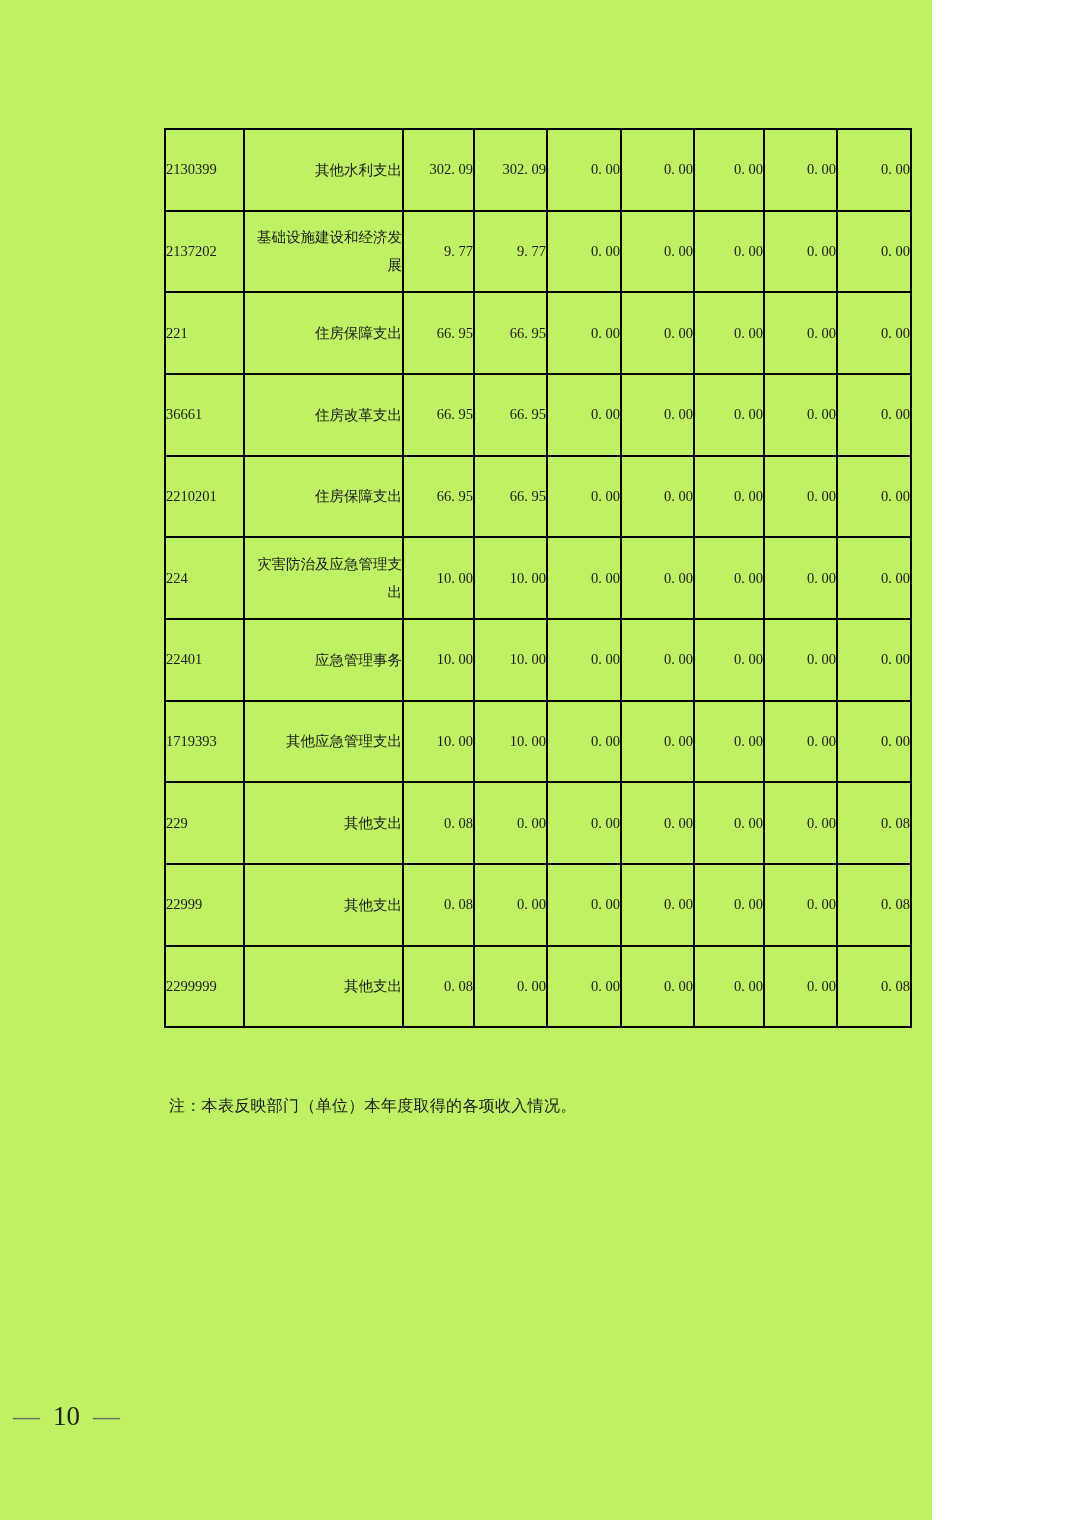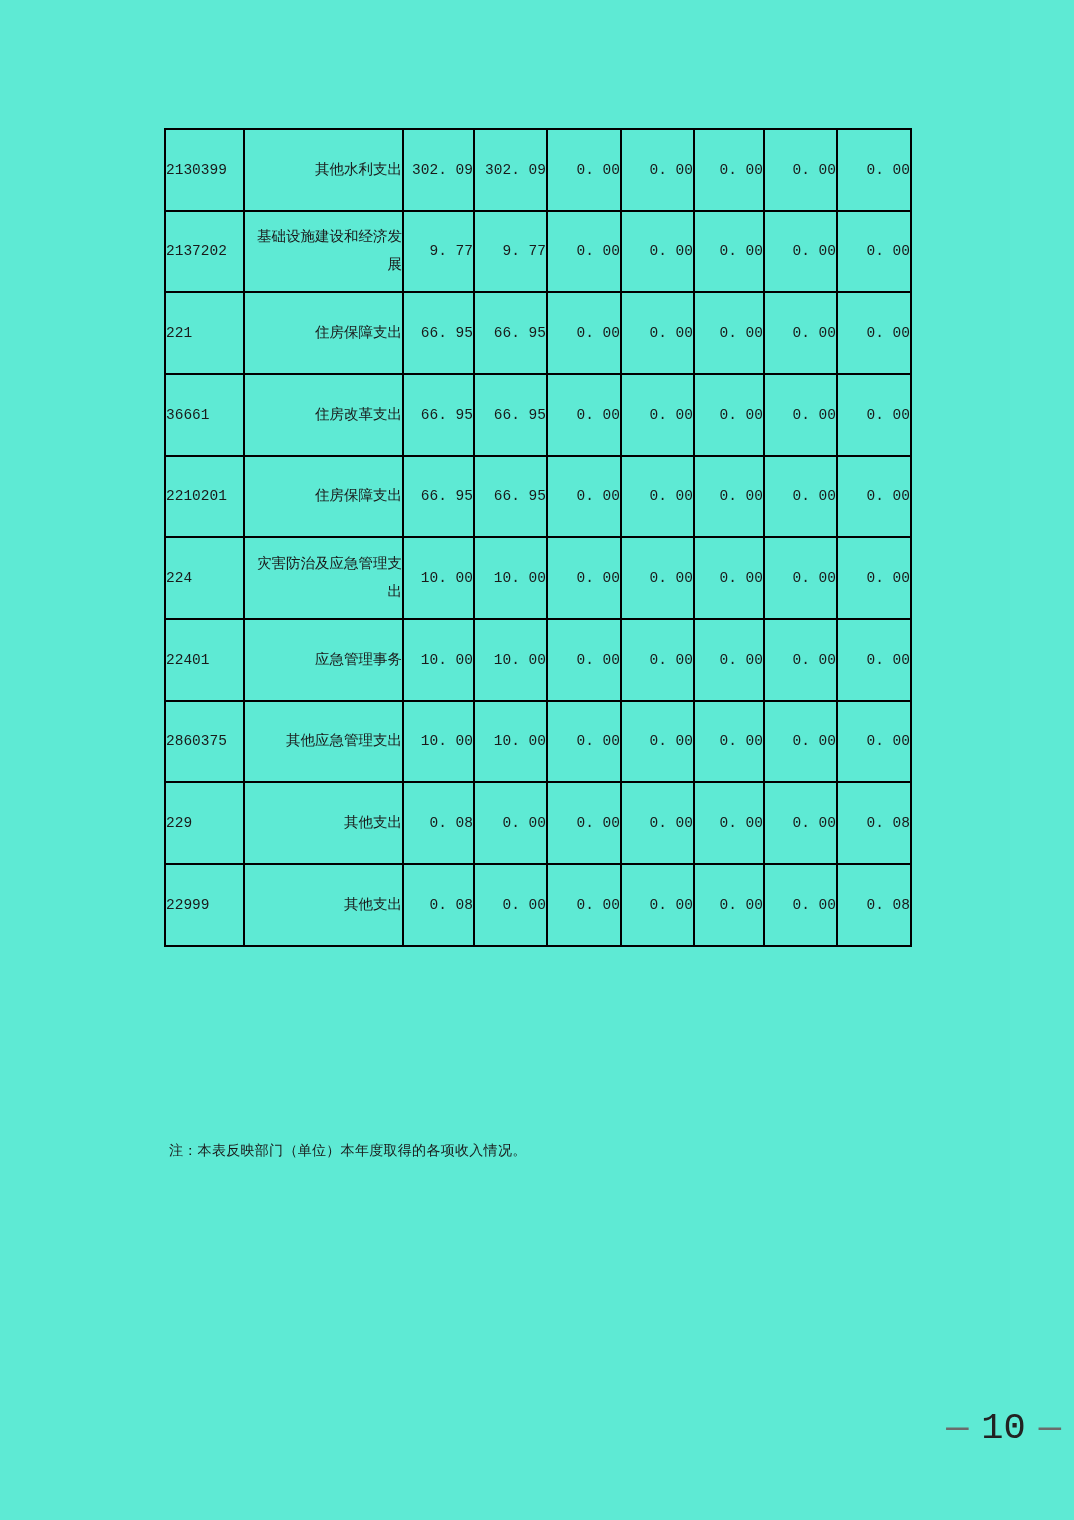--- a/index.html
+++ b/index.html
@@ -2,24 +2,24 @@
 <html><head>
 <meta charset="utf-8">
 <style>
   html, body {
     margin: 0;
     padding: 0;
     background: #ffffff;
   }
   .page {
     position: relative;
-    width: 1074px;
+    width: 932px;
     height: 1520px;
-    background: #5eead4;
-    font-family: Liberation Mono, monospace;
+    background: #bef264;
+    font-family: Liberation Serif, serif;
     color: #1a1a1a;
     overflow: hidden;
   }
   table.budget {
     position: absolute;
     left: 164px;
     top: 128px;
     width: 746px;
     border-collapse: collapse;
     table-layout: fixed;
@@ -46,34 +46,33 @@
     word-break: break-all;
   }
   td.cell-num {
     text-align: right;
     padding-right: 8px;
     white-space: nowrap;
   }
   .note {
     position: absolute;
     left: 169px;
-    top: 1142px;
-    font-size: 14px;
+    top: 1096px;
+    font-size: 16px;
     letter-spacing: 0.3px;
     white-space: nowrap;
   }
   .footer {
     position: absolute;
     left: 0;
     top: 1398px;
     width: 100%;
-    text-align: right;
-    font-size: 37px;
+    text-align: left;
+    font-size: 27px;
     line-height: 36px;
-    margin-top: 12px;
   }
   .footer .dash {
     color: #6b6b6b;
     margin: 0 13px;
     letter-spacing: 0;
   }
   .footer .num {
     color: #222222;
   }
 </style>
@@ -166,21 +165,21 @@
           <td class="cell-name">应急管理事务</td>
           <td class="cell-num">10. 00</td>
           <td class="cell-num">10. 00</td>
           <td class="cell-num">0. 00</td>
           <td class="cell-num">0. 00</td>
           <td class="cell-num">0. 00</td>
           <td class="cell-num">0. 00</td>
           <td class="cell-num">0. 00</td>
         </tr>
         <tr>
-          <td class="cell-code">2860375</td>
+          <td class="cell-code">1719393</td>
           <td class="cell-name">其他应急管理支出</td>
           <td class="cell-num">10. 00</td>
           <td class="cell-num">10. 00</td>
           <td class="cell-num">0. 00</td>
           <td class="cell-num">0. 00</td>
           <td class="cell-num">0. 00</td>
           <td class="cell-num">0. 00</td>
           <td class="cell-num">0. 00</td>
         </tr>
         <tr>
@@ -189,20 +188,31 @@
           <td class="cell-num">0. 08</td>
           <td class="cell-num">0. 00</td>
           <td class="cell-num">0. 00</td>
           <td class="cell-num">0. 00</td>
           <td class="cell-num">0. 00</td>
           <td class="cell-num">0. 00</td>
           <td class="cell-num">0. 08</td>
         </tr>
         <tr>
           <td class="cell-code">22999</td>
+          <td class="cell-name">其他支出</td>
+          <td class="cell-num">0. 08</td>
+          <td class="cell-num">0. 00</td>
+          <td class="cell-num">0. 00</td>
+          <td class="cell-num">0. 00</td>
+          <td class="cell-num">0. 00</td>
+          <td class="cell-num">0. 00</td>
+          <td class="cell-num">0. 08</td>
+        </tr>
+        <tr>
+          <td class="cell-code">2299999</td>
           <td class="cell-name">其他支出</td>
           <td class="cell-num">0. 08</td>
           <td class="cell-num">0. 00</td>
           <td class="cell-num">0. 00</td>
           <td class="cell-num">0. 00</td>
           <td class="cell-num">0. 00</td>
           <td class="cell-num">0. 00</td>
           <td class="cell-num">0. 08</td>
         </tr>
       </tbody>

